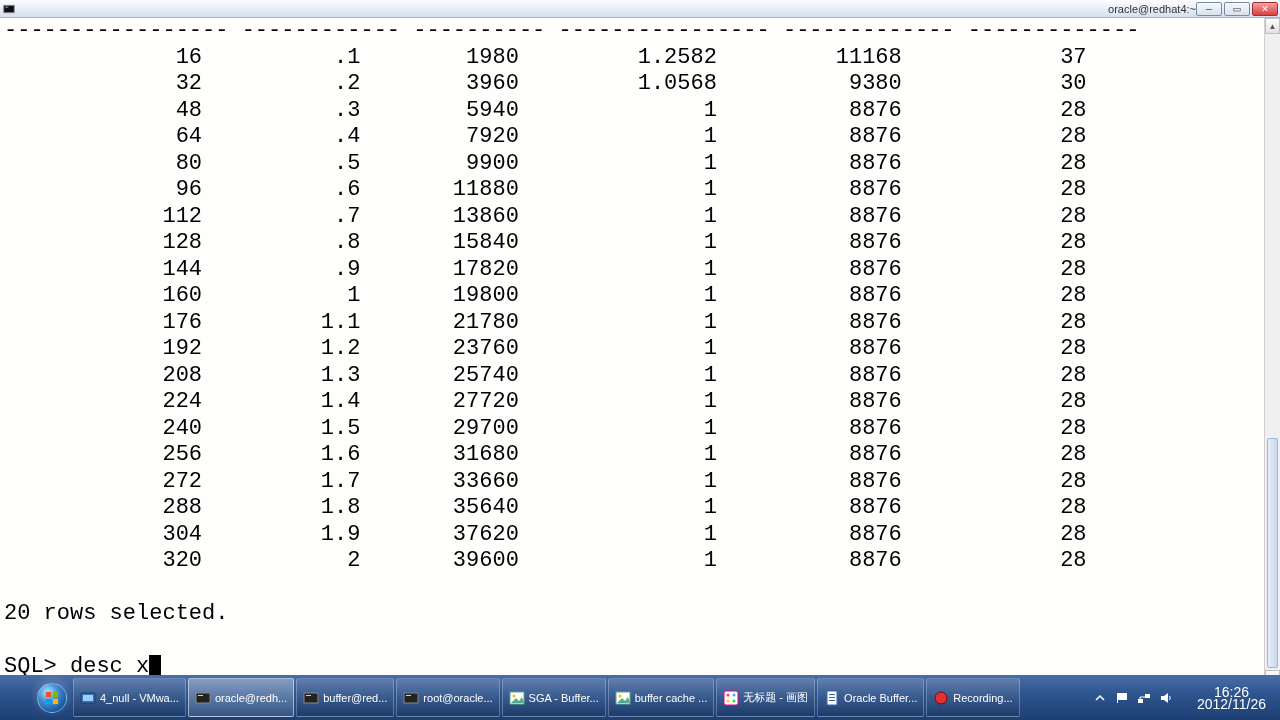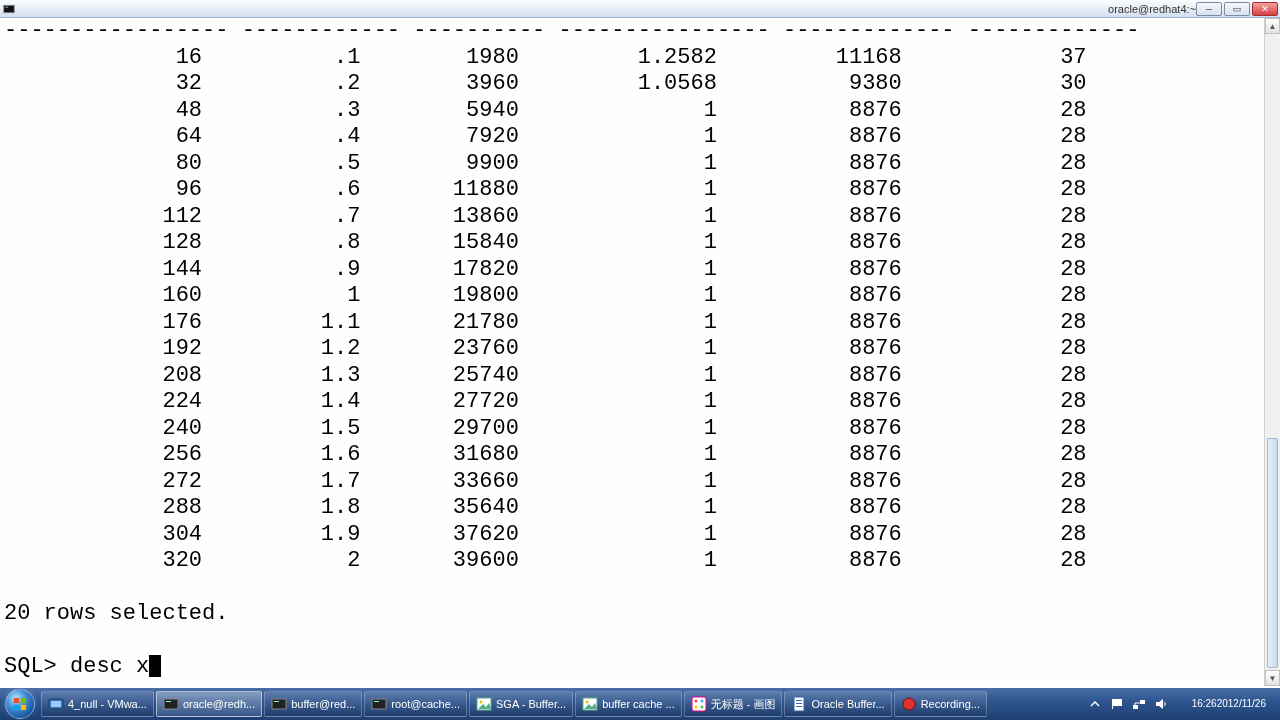--- a/index.html
+++ b/index.html
@@ -83,25 +83,26 @@
   .vscroll-down { position:absolute; bottom:0; left:0; right:0; }
   .vscroll-thumb {
     position:absolute; left:2px; right:2px;
     top: 420px; height: 230px;
     background: linear-gradient(to right,#e8eef7,#c8d8ef);
     border:1px solid #9fb6d4; border-radius:2px;
   }
   
   .taskbar {
     position: absolute;
-    left:0; right:0; bottom:0; height: 32px;
+    left:0; right:0; bottom:0; height: 45px;
     background: linear-gradient(to bottom, #4b6ea8 0%, #2f5690 40%, #1d3f73 100%);
     display: flex; align-items: stretch;
     color: #fff;
     font-size: 11px;
+    padding-left: 32px;
   }
   .start-btn {
     width: 40px;
     display:flex; align-items:center; justify-content:center;
     background: radial-gradient(circle at 50% 45%, rgba(255,255,255,0.25), rgba(0,0,0,0) 70%);
   }
   .start-orb {
     width: 30px; height: 30px; border-radius: 50%;
     background: radial-gradient(circle at 35% 30%, #aef 0%, #4a90d9 35%, #1a5fa8 70%, #0a3a70 100%);
     border: 1px solid rgba(255,255,255,0.4);
@@ -125,22 +126,22 @@
   }
   .task-icon { width:16px; height:16px; flex-shrink:0; display:flex; align-items:center; justify-content:center; }
   .task-icon svg { width:16px; height:16px; }
   .tray {
     display:flex; align-items:center; gap:6px;
     padding: 0 6px;
   }
   .tray-icon { width:16px; height:16px; display:flex; align-items:center; justify-content:center; }
   .tray-icon svg { width:14px; height:14px; }
   .clock {
-    display:flex; flex-direction:row; align-items:center; justify-content:center;
-    padding: 0 8px; font-size:10px; line-height:12px;margin-left:9px;
+    display:flex; flex-direction:column; align-items:center; justify-content:center;
+    padding: 0 8px; font-size:14px; line-height:12px;margin-left:9px;
   }
 </style>
 </head>
 <body>
 
 <div class="titlebar">
   <span class="titlebar-icon">
     <svg viewBox="0 0 16 16">
         <rect x="1" y="3" width="14" height="10" fill="#333" stroke="#888"></rect>
         <rect x="2" y="4" width="12" height="8" fill="#111"></rect>
@@ -226,21 +227,21 @@
         </span>
         <span>buffer@red...</span>
       </div>
       <div class="task-item">
         <span class="task-icon">
           <svg viewBox="0 0 16 16">
             <rect x="1" y="3" width="14" height="10" fill="#222" stroke="#888"></rect>
             <rect x="3" y="5" width="5" height="1" fill="#7fd"></rect>
           </svg>
         </span>
-        <span>root@cache...</span>
+        <span>root@oracle...</span>
       </div>
       <div class="task-item">
         <span class="task-icon">
           <svg viewBox="0 0 16 16">
             <rect x="1" y="2" width="14" height="12" fill="#fff" stroke="#5a8"></rect>
             <circle cx="5" cy="6" r="1.5" fill="#fb0"></circle>
             <path d="M2 13 L7 8 L10 11 L13 7 L15 13 Z" fill="#5a8"></path>
           </svg>
         </span>
         <span>SGA - Buffer...</span>

